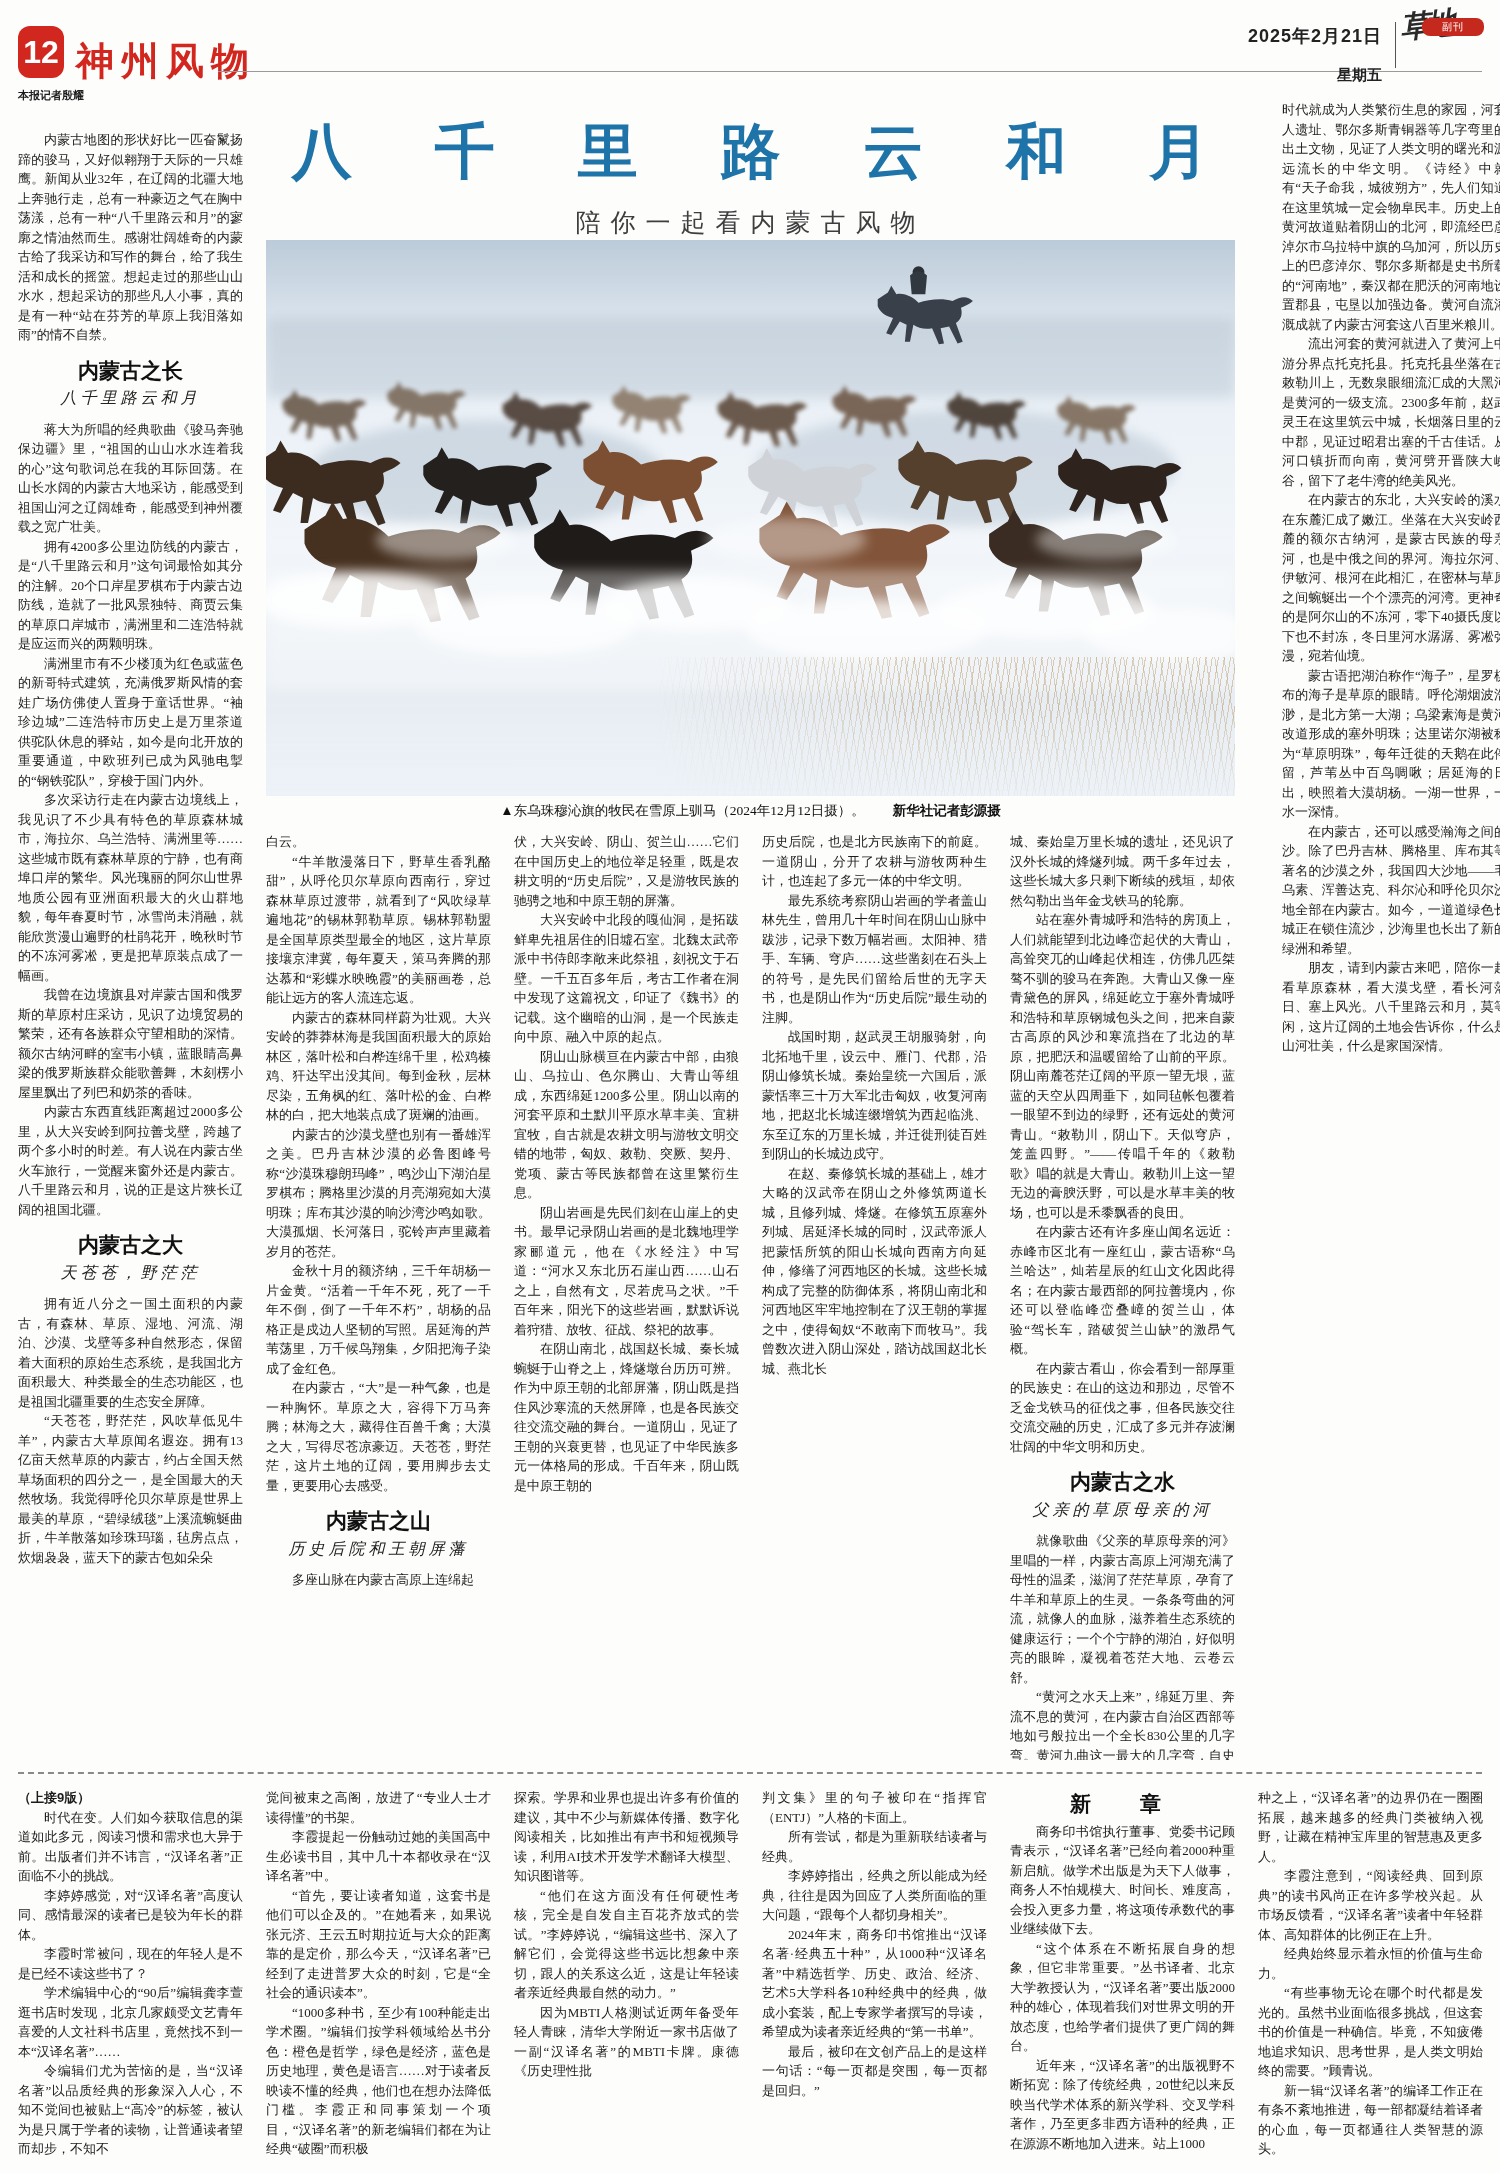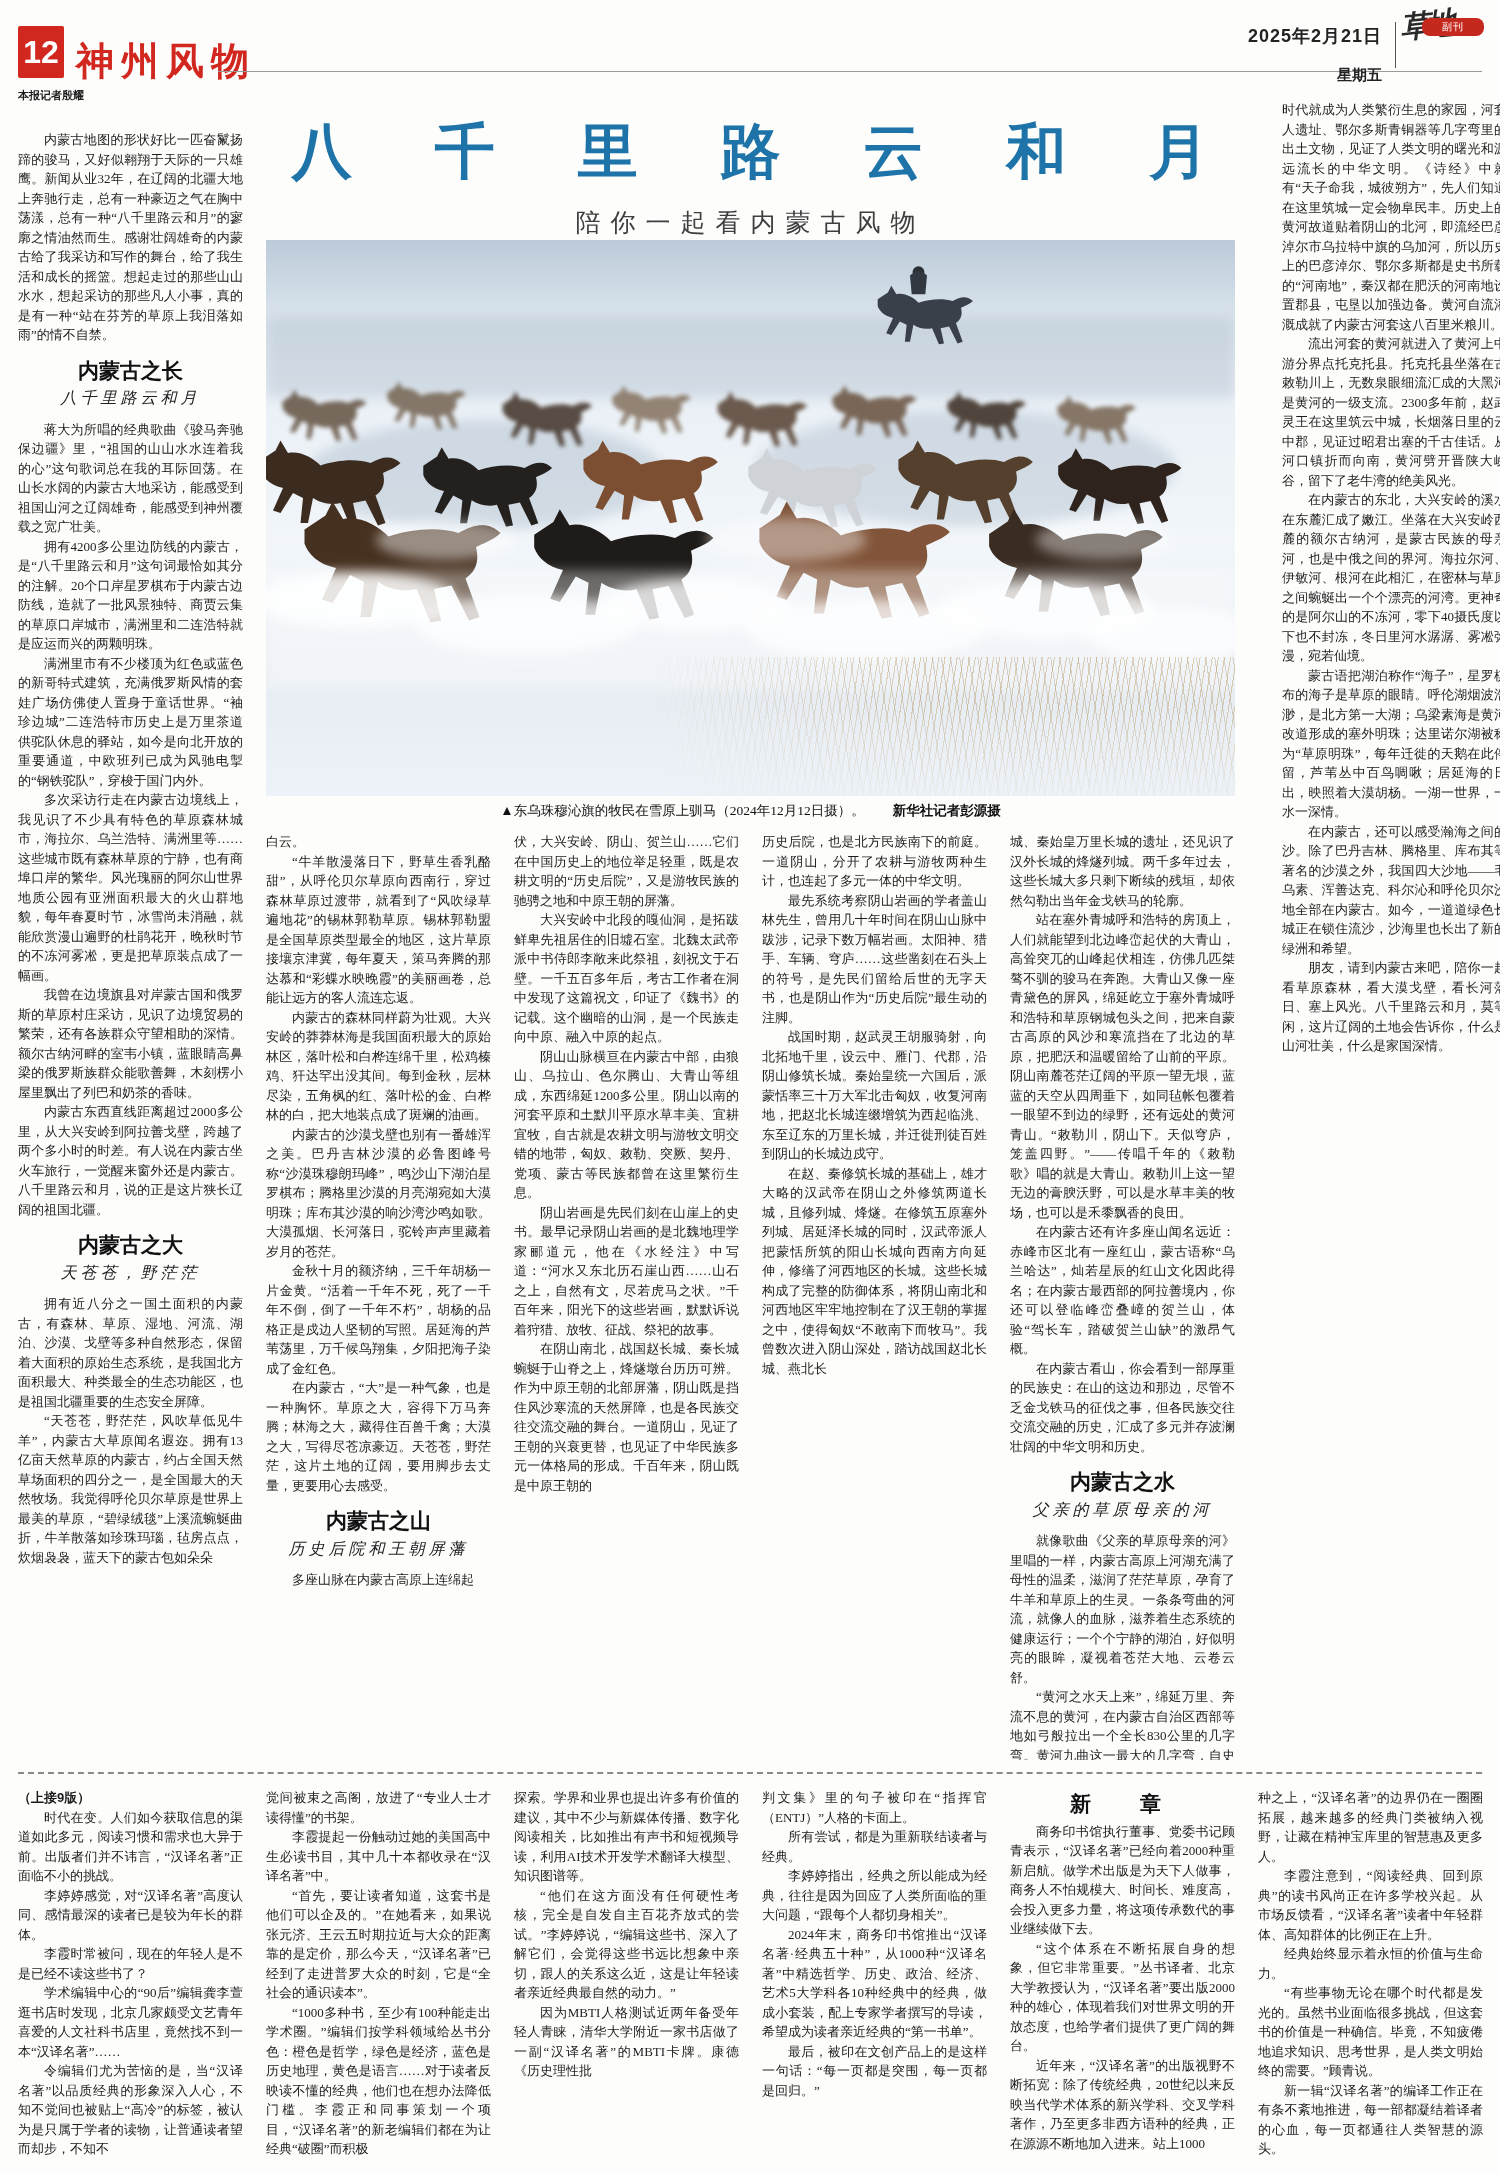--- a/index.html
+++ b/index.html
@@ -1,21 +1,21 @@
 <!DOCTYPE html>
 <html><head>
 <meta charset="utf-8">
 <style>
   html,body{margin:0;padding:0;background:#e9e9e9;}
   .page{position:relative;width:1500px;height:2173px;background:#fdfdfc;margin:0 auto;
         font-family:"Liberation Serif","DejaVu Serif",serif;color:#1c1c1c;overflow:hidden;}
   
   .pagenum{position:absolute;left:18px;top:26px;width:46px;height:52px;background:#d2271e;
            color:#fff;font-family:"Liberation Sans",sans-serif;font-weight:bold;font-size:32px;
-           display:flex;align-items:center;justify-content:center;border-radius:2px;}
+           display:flex;align-items:center;justify-content:center;border-radius:12px;}
   .section-title{position:absolute;left:76px;top:36px;margin:0;font-size:38px;font-weight:bold;
                  color:#d2271e;letter-spacing:7px;font-family:"Liberation Serif",serif;}
   .header-rule{position:absolute;left:218px;top:71px;right:18px;height:1px;background:#9a9a9a;}
   .dateblock{position:absolute;right:118px;top:24px;text-align:right;
              font-family:"Liberation Sans",sans-serif;font-weight:bold;color:#222;}
   .dateblock .d1{font-size:18px;letter-spacing:1px;}
   .dateblock .d2{font-size:15px;margin-top:18px;}
   .vline{position:absolute;right:104px;top:22px;width:1px;height:46px;background:#555;}
   .masthead{position:absolute;right:16px;top:10px;width:86px;height:60px;}
   .mh-text{position:absolute;left:2px;top:0;font-size:30px;font-weight:bold;font-style:italic;

